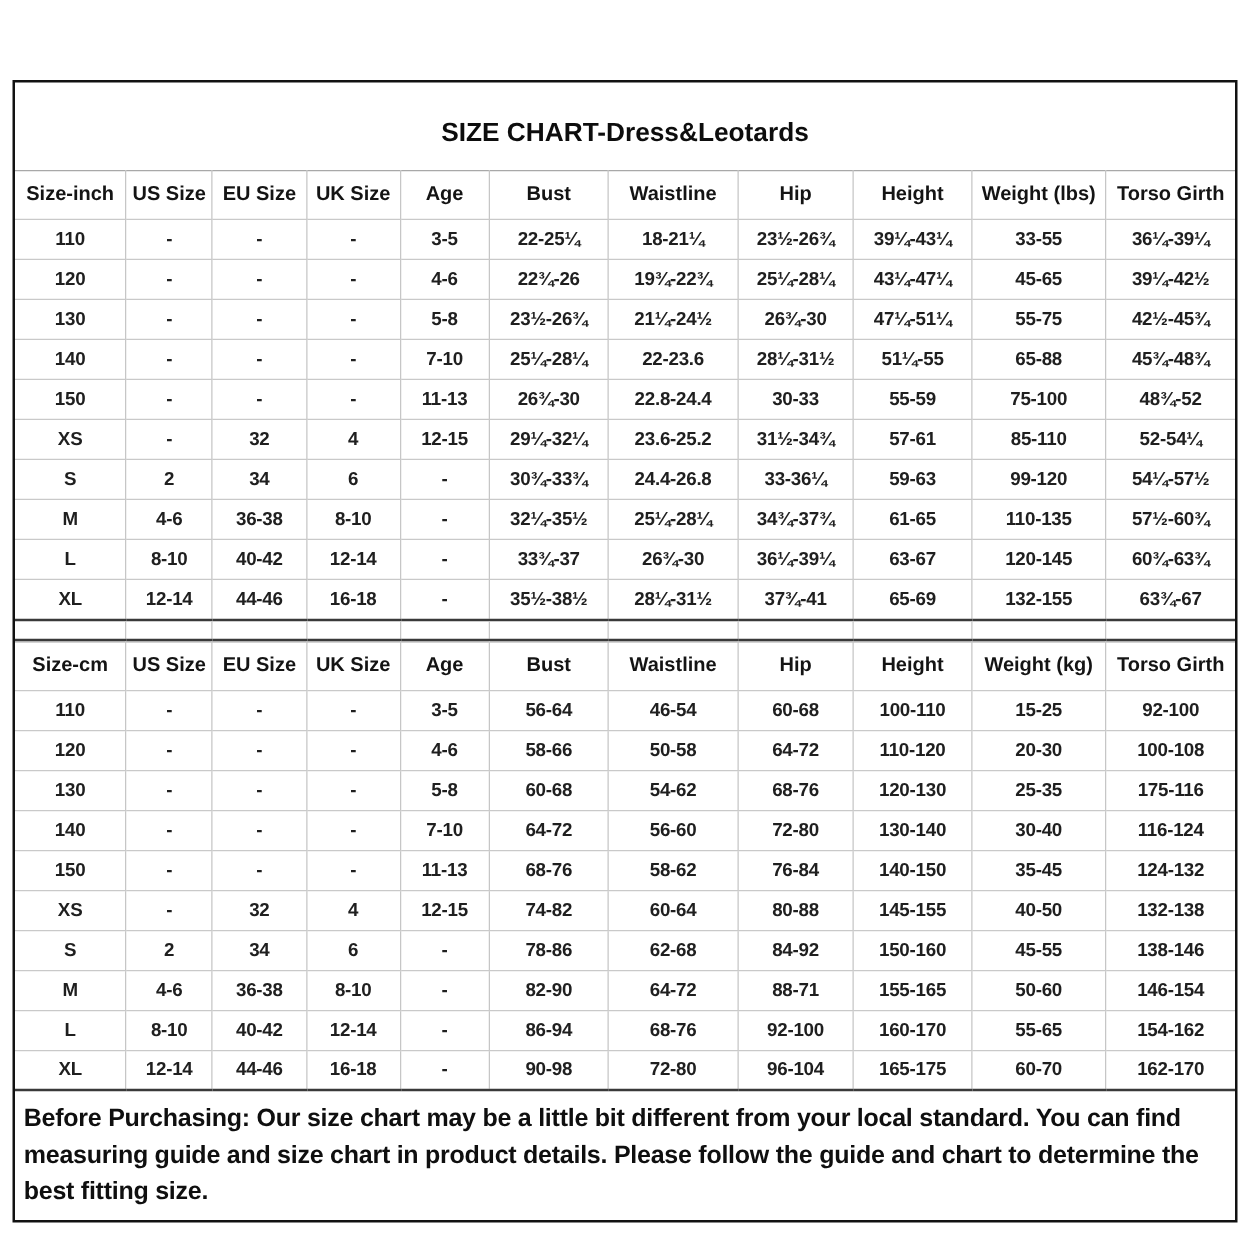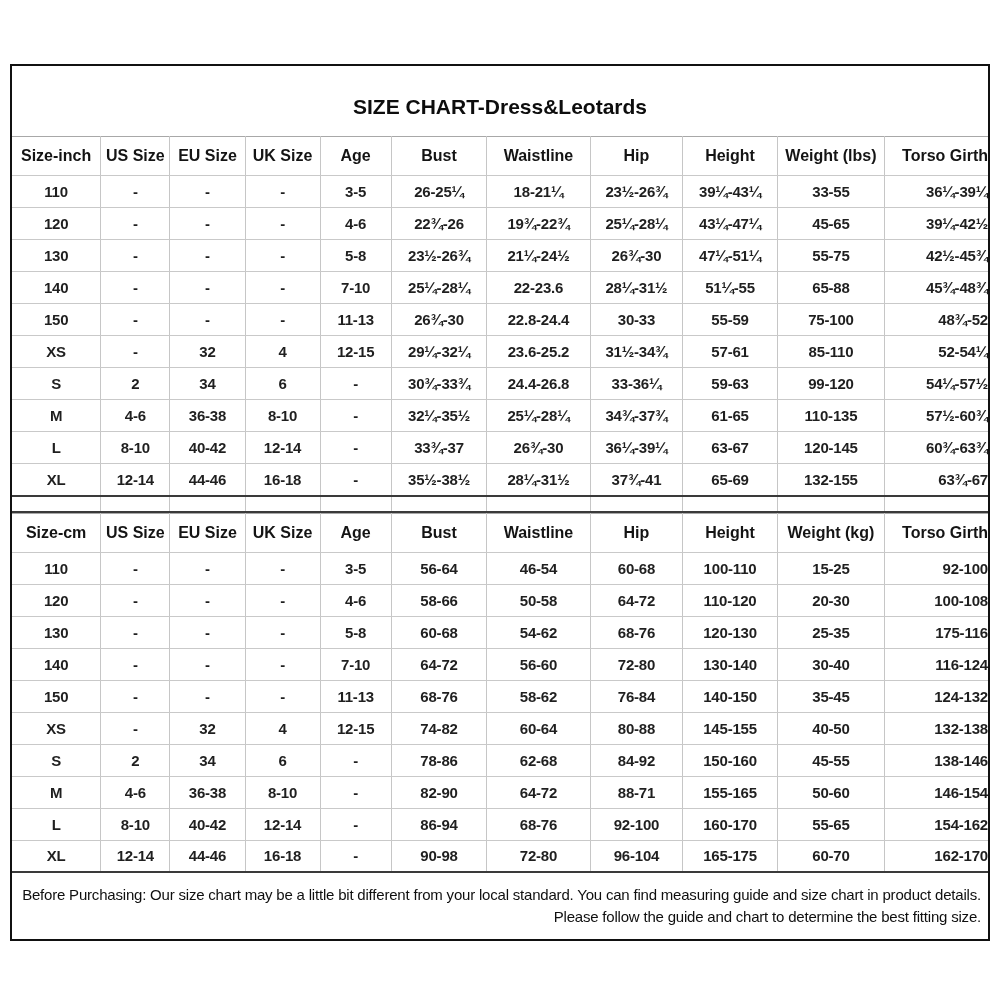--- a/index.html
+++ b/index.html
@@ -50,21 +50,21 @@
     border-right: 1px solid #c6c6c6;
     border-top: 1px solid #c9c9c9;
     border-bottom: 1px solid #c9c9c9;
     text-align: center;
     vertical-align: middle;
     font-weight: bold;
     white-space: nowrap;
     overflow: hidden;
   }
   th:first-child, td:first-child { border-left: none; }
-  th:last-child,  td:last-child  { border-right: none; text-align: right; }
+  th:last-child,  td:last-child  { border-right: none; }
   th {
     height: 39px;
     font-size: 16px;
     color: #141414;
     border-top: 1px solid #a8a8a8;
   }
   td {
     height: 32px;
     font-size: 15px;
     letter-spacing: -0.2px;
@@ -77,24 +77,24 @@
     border-bottom: 2px solid #3a3a3a;
   }
   .footer-bar {
     min-height: 66px;
     display: flex;
     align-items: center;
     justify-content: center;
     padding: 8px 6px;
   }
   .footer-bar p {
-    font-size: 15px;
-    font-weight: normal;
+    font-size: 20px;
+    font-weight: bold;
     letter-spacing: -0.2px;
-    text-align: right;
+    text-align: left;
     line-height: 1.45;
     color: #0f0f0f;
     max-width: 962px;
   }
 </style>
 </head>
 <body>
 
 <div class="sheet">
 
@@ -131,21 +131,21 @@
           <th>Torso Girth</th>
         </tr>
       </thead>
     <tbody>
         <tr>
           <td>110</td>
           <td>-</td>
           <td>-</td>
           <td>-</td>
           <td>3-5</td>
-          <td>26-25¼</td>
+          <td>22-25¼</td>
           <td>18-21¼</td>
           <td>23½-26¾</td>
           <td>39¼-43¼</td>
           <td>33-55</td>
           <td>36¼-39¼</td>
         </tr>
         <tr>
           <td>120</td>
           <td>-</td>
           <td>-</td>

